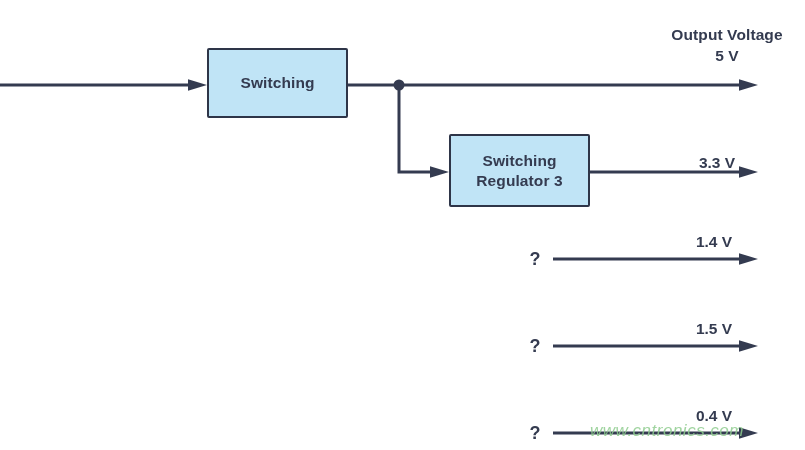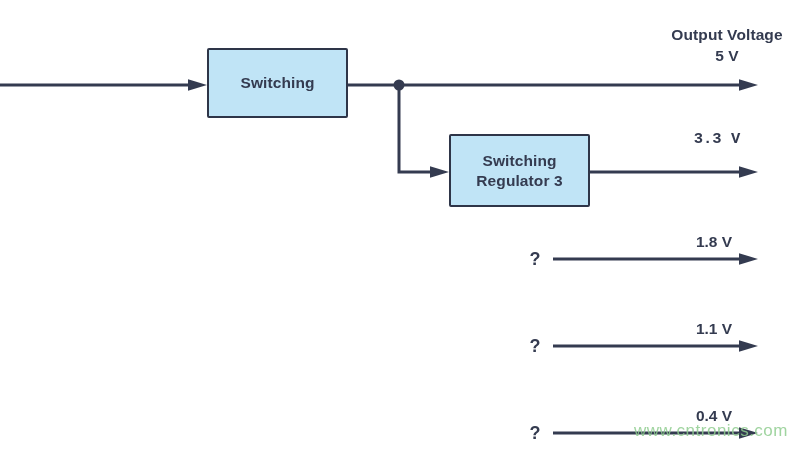--- a/index.html
+++ b/index.html
@@ -116,26 +116,26 @@
 
   <div class="abs reg-box" style="left:207px; top:48px; width:141px; height:70px;">
     <div>Switching</div>
   </div>
 
   <div class="abs reg-box" style="left:449px; top:134px; width:141px; height:73px;">
     <div>Switching</div>
     <div>Regulator 3</div>
   </div>
 
-  <div class="abs volt-label" style="left:657px; top:130px;font-family:Liberation Mono, monospace;">3.3 V</div>
+  <div class="abs volt-label" style="left:657px; top:154px;">3.3 V</div>
 
   <div class="abs qmark" style="left:524px; top:249px;">?</div>
-  <div class="abs volt-label" style="left:654px; top:233px;">1.8 V</div>
+  <div class="abs volt-label" style="left:654px; top:233px;">1.4 V</div>
 
   <div class="abs qmark" style="left:524px; top:336px;">?</div>
-  <div class="abs volt-label" style="left:654px; top:320px;">1.1 V</div>
+  <div class="abs volt-label" style="left:654px; top:320px;">1.5 V</div>
 
   <div class="abs qmark" style="left:524px; top:423px;">?</div>
   <div class="abs volt-label" style="left:654px; top:407px;">0.4 V</div>
 
-  <div class="abs watermark" style="left:634px; top:421px;">www.cntronics.com</div>
+  <div class="abs watermark" style="left:590px; top:421px;font-style:italic;">www.cntronics.com</div>
 
 </div>
 
 </body></html>

